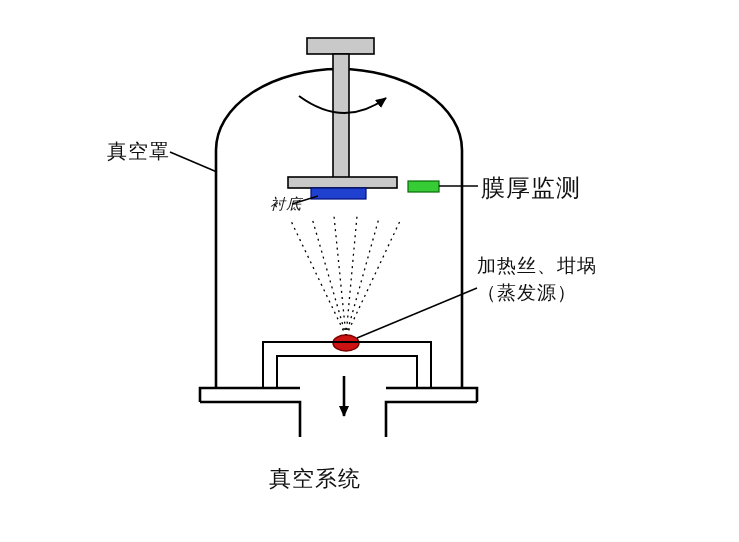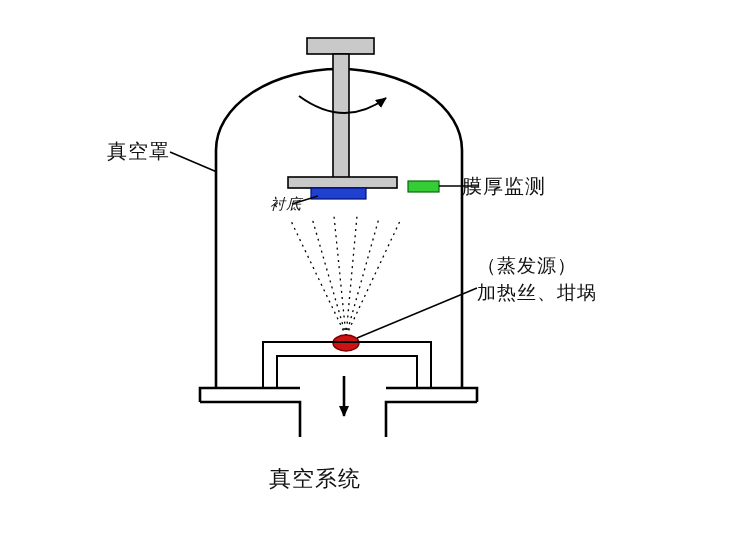--- a/index.html
+++ b/index.html
@@ -14,21 +14,21 @@
   .label{
     position:absolute;
     color:#111111;
     font-weight:500;
     white-space:nowrap;
     letter-spacing:1px;
     line-height:1.3;
   }
   .lbl-belljar{left:107px;top:138px;font-size:20px;}
   .lbl-substrate{left:270px;top:195px;font-size:15px;font-style:italic;}
-  .lbl-monitor{left:462px;top:173px;font-size:20px;}
+  .lbl-monitor{left:481px;top:173px;font-size:24px;}
   .lbl-source{left:477px;top:252px;font-size:19px;line-height:27px;}
   .lbl-vacuum{left:269px;top:465px;font-size:22px;}
 </style>
 </head>
 <body>
 
 <div class="stage">
 
   <svg width="739" height="542" viewBox="0 0 739 542">
     <defs>
@@ -77,19 +77,19 @@
     <line x1="477" y1="288" x2="357" y2="338" stroke="#000" stroke-width="1.4"></line>
   </svg>
 
   <div class="label lbl-belljar">真空罩</div>
 
   <div class="label lbl-substrate">衬底</div>
 
   <div class="label lbl-monitor">膜厚监测</div>
 
   <div class="label lbl-source">
+    <div>加热丝、坩埚</div>
     <div>（蒸发源）</div>
-    <div>加热丝、坩埚</div>
   </div>
 
   <div class="label lbl-vacuum">真空系统</div>
 
 </div>
 
 </body></html>

